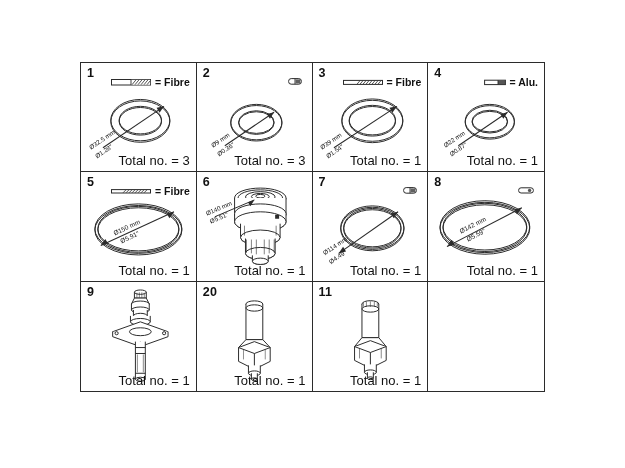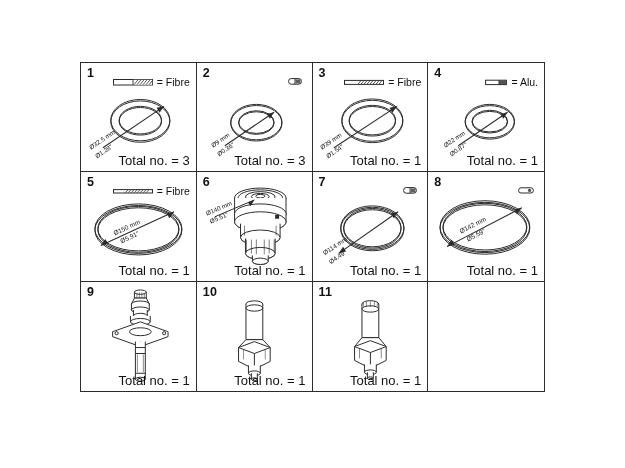--- a/index.html
+++ b/index.html
@@ -69,20 +69,21 @@
   .legend {
     position: absolute;
     right: 6px;
     top: 14px;
     display: flex;
     align-items: center;
     gap: 4px;
     font-size: 10.5px;
     color: #111;
     white-space: nowrap;
+    font-weight: bold;
   }
   .legend .swatch { display: block; line-height: 0; }
   .legend .eqlabel { line-height: 1; }
 
   .art {
     position: absolute;
     left: 0; top: 0;
     width: 100%; height: 100%;
     pointer-events: none;
   }
@@ -441,21 +442,21 @@
             <line x1="64" y1="10.6" x2="64" y2="15.6"></line>
             <line x1="57" y1="73" x2="57" y2="91"></line>
             <line x1="63" y1="73" x2="63" y2="91"></line>
           </g>
         </svg>
       </div>
       <div class="total">Total no. = 1</div>
     </div>
 
     <div class="cell r3">
-      <div class="cell-index">10</div>
+      <div class="cell-index">20</div>
       <div class="art">
         <svg viewBox="0 0 116 110" preserveAspectRatio="xMidYMid meet">
           <g fill="#fff" stroke="#2b2b2b" stroke-width="1">
 
             <ellipse cx="58" cy="22" rx="8.5" ry="3.2"></ellipse>
             <path d="M49.5,22 L49.5,58 L66.5,58 L66.5,22"></path>
             <ellipse cx="58" cy="26" rx="8.5" ry="3.2"></ellipse>
 
             <path d="M49.5,58 L42,66 L74,66 L66.5,58 Z"></path>
 

